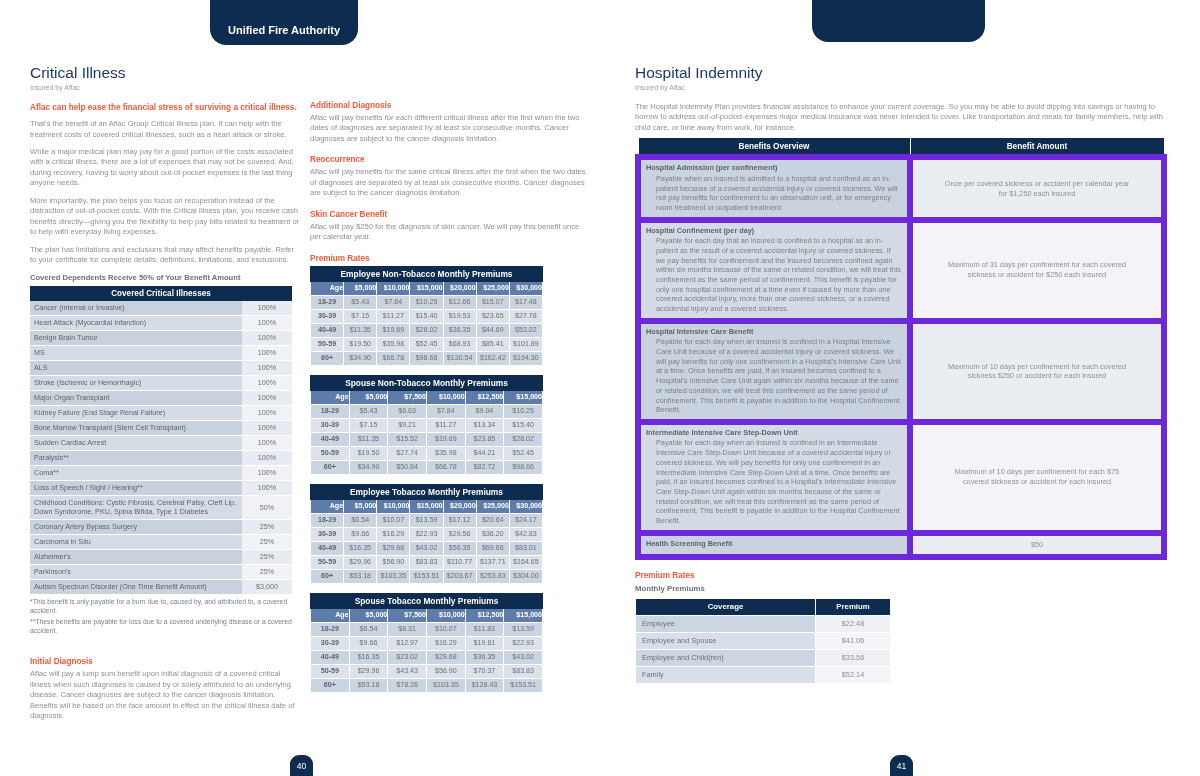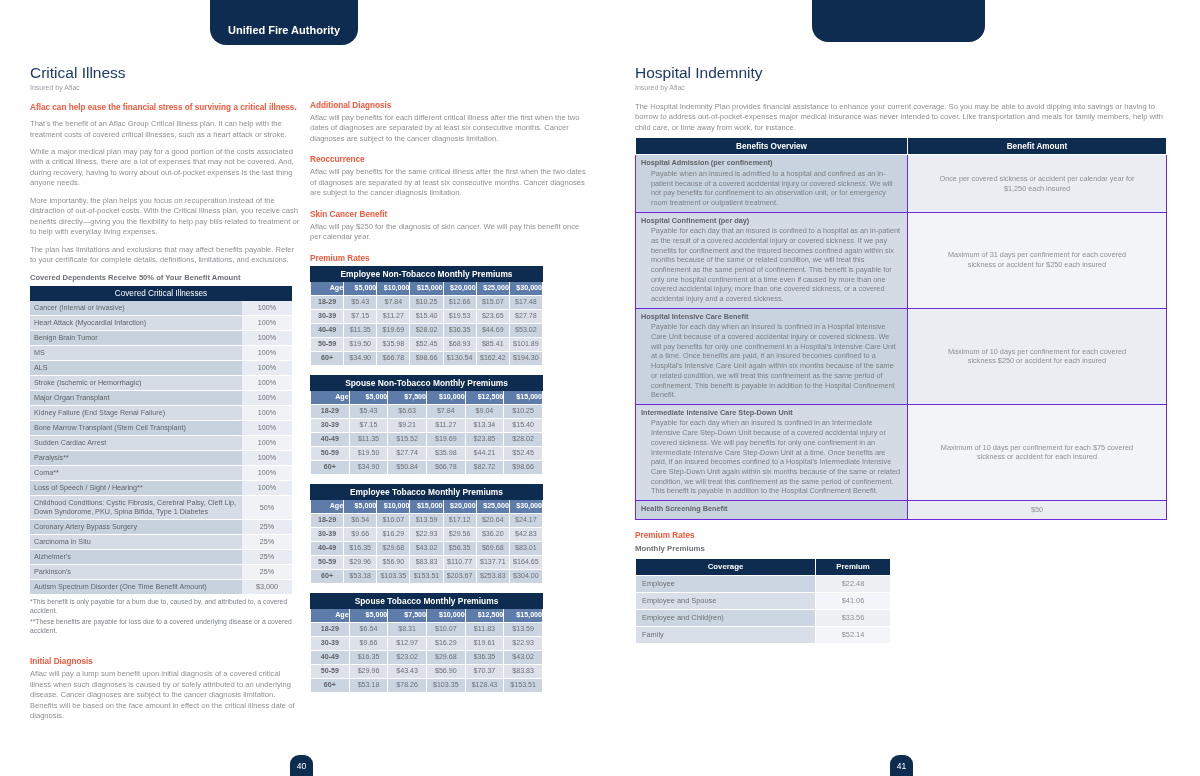--- a/index.html
+++ b/index.html
@@ -28,21 +28,21 @@
   .lead{color:#f4573b;font-weight:bold;font-size:8.2px;line-height:1.35;margin:0 0 6px 0;}
   p.body{color:#8e9094;font-size:7.6px;line-height:1.38;margin:0 0 7px 0;}
   .sec-head{color:#f4573b;font-weight:bold;font-size:8.2px;margin:11px 0 3px 0;}
   .sec-head.first{margin-top:0;}
   .bold-note{color:#6d7075;font-weight:bold;font-size:7.6px;margin:2px 0 4px 0;}
   .footnote{color:#7d8187;font-size:6.8px;line-height:1.35;margin:2px 0 0 0;}
 
   
   table{border-collapse:collapse;}
   .ill-table{width:262px;}
-  .ill-table th{background:#0e2c50;color:#fff;font-weight:normal;font-size:8.2px;text-align:center;padding:3px 0;}
+  .ill-table th{background:#0e2c50;color:#fff;font-weight:bold;font-size:8.2px;text-align:center;padding:3px 0;}
   .ill-table td{border-bottom:1px solid #fff;vertical-align:middle;}
   .ill-table td.name{background:#c8d2df;color:#5f6368;font-size:7.2px;padding:2.5px 4px;line-height:1.25;}
   .ill-table td.pct{background:#e8ebf1;color:#6d7075;font-size:7.2px;text-align:center;width:48px;}
   .ill-table tr:nth-child(even) td.name{background:#d6dce6;}
   .ill-table tr:nth-child(even) td.pct{background:#f0f2f6;}
 
   
   .prem{margin-bottom:9px;width:233px;}
   .prem-title{background:#0e2c50;color:#fff;font-weight:bold;font-size:8.4px;text-align:center;padding:3px 0;}
   .prem-grid{width:233px;table-layout:fixed;}
@@ -51,21 +51,21 @@
   .prem-grid td{font-size:7.1px;color:#6d7075;text-align:center;padding:2.5px 0;border:1px solid #fff;}
   .prem-grid td.agec{font-weight:bold;color:#5f6368;}
   .prem-grid tr:nth-child(even) td{background:#dce1ea;}
   .prem-grid tr:nth-child(odd) td{background:#cbd4e1;}
 
   
   .ben-table{width:532px;table-layout:fixed;margin-top:4px;}
   .ben-table th{background:#0e2c50;color:#fff;font-weight:bold;font-size:8.2px;text-align:center;
     padding:3.5px 0;border:1px solid #fff;border-top:none;}
   .ben-table col.c1{width:272px;}
-  .ben-table td{border:1px solid #6d28d9;vertical-align:top;}
+  .ben-table td{border:6px solid #6d28d9;vertical-align:top;}
   .ben-table td.ben-left{padding:3px 6px 4px 5px;}
   .ben-table tr:nth-child(odd) td.ben-left{background:#c9d2df;}
   .ben-table tr:nth-child(even) td.ben-left{background:#d5dbe5;}
   .ben-table tr:nth-child(odd) td.ben-right{background:#eaedf2;}
   .ben-table tr:nth-child(even) td.ben-right{background:#f2f4f7;}
   .ben-title{font-weight:bold;color:#5f6368;font-size:7.3px;line-height:1.3;}
   .ben-body{color:#7d8187;font-size:7.3px;line-height:1.33;padding-left:10px;margin-top:1px;}
   .ben-table td.ben-right{color:#8e9094;font-size:7.3px;text-align:center;vertical-align:middle;
     padding:4px 28px;line-height:1.35;}
 

